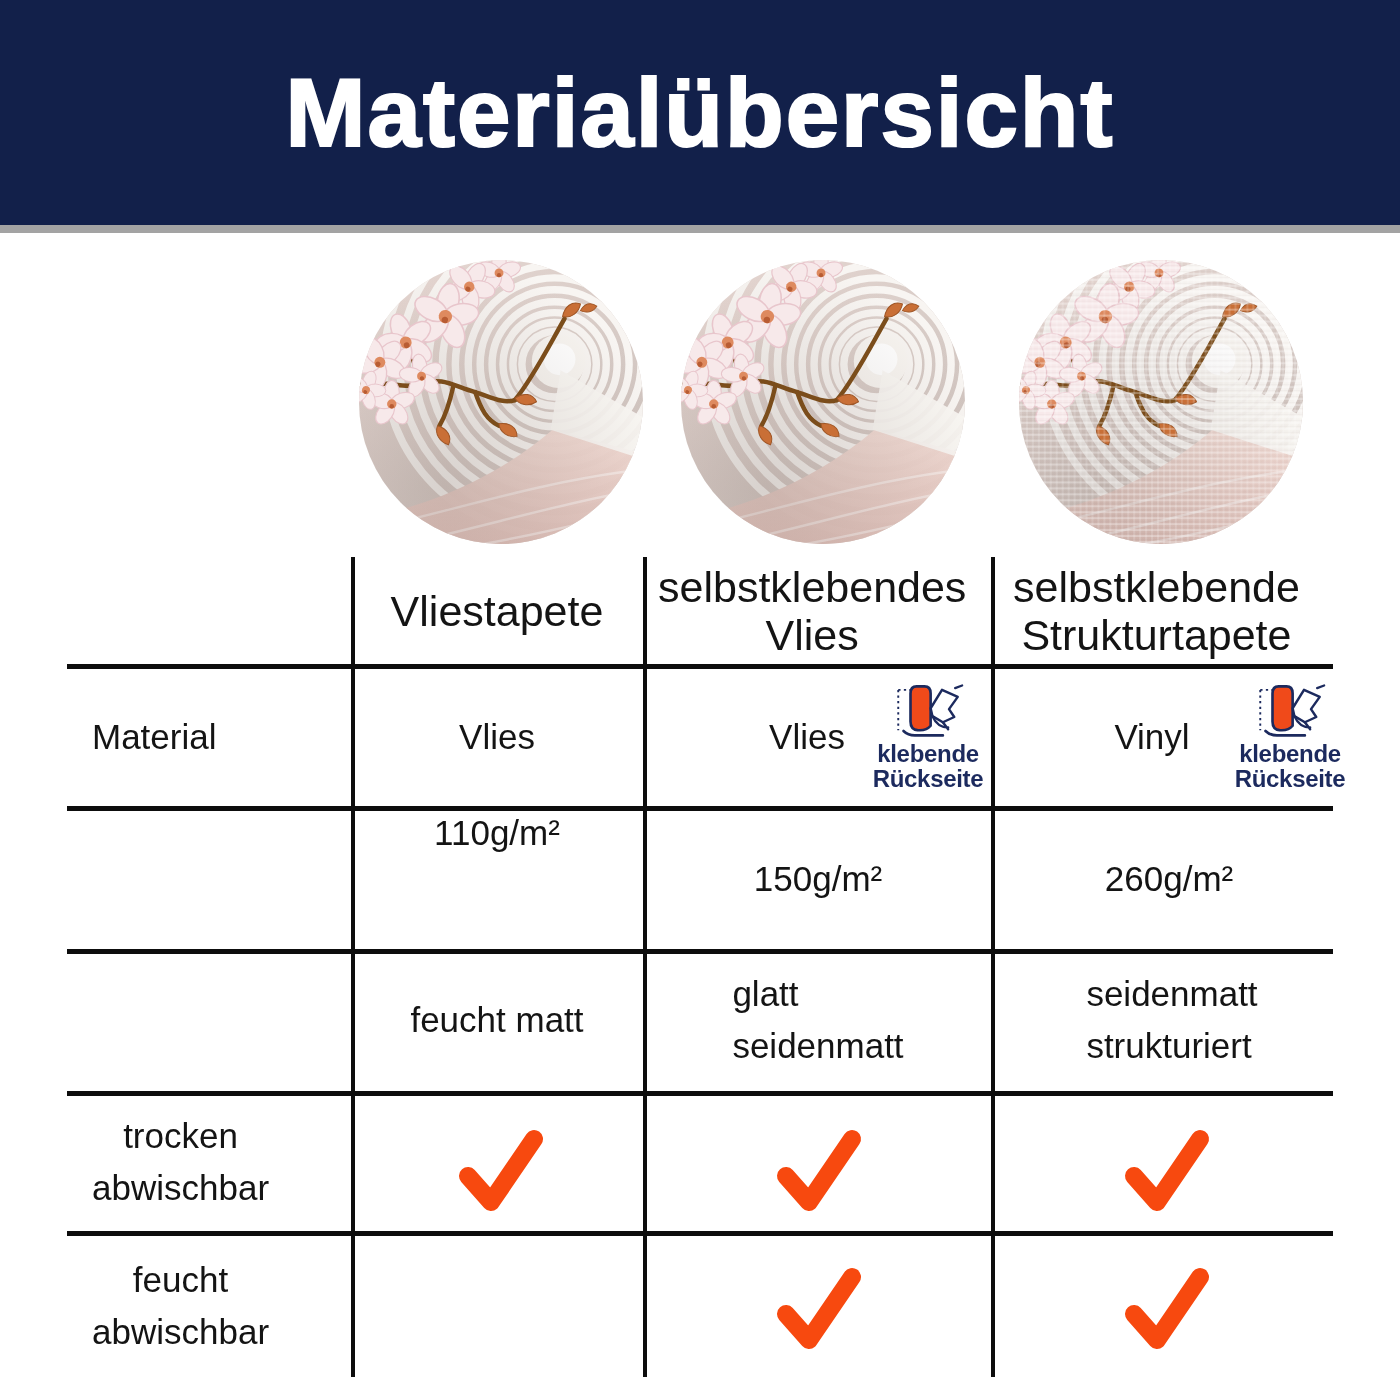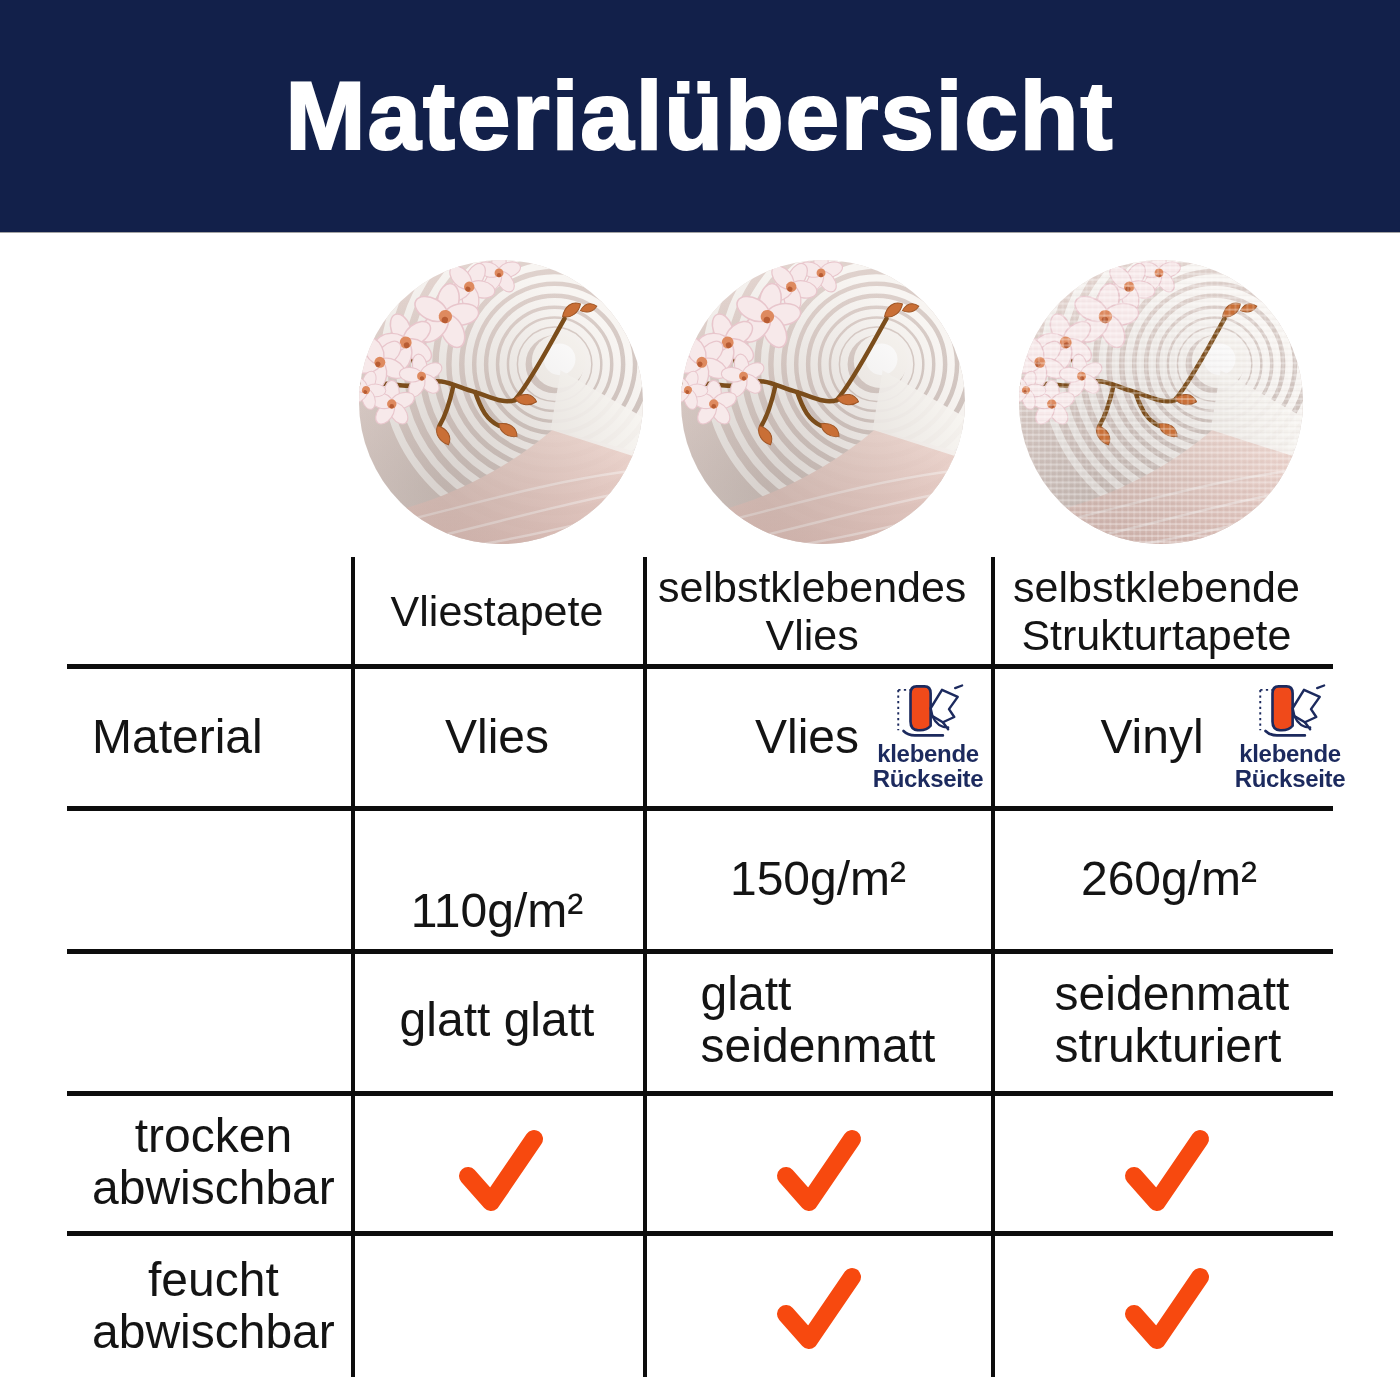--- a/index.html
+++ b/index.html
@@ -5,31 +5,31 @@
   :root{
     --banner-bg:#12204A; --title-color:#FFFFFF; --text-color:#141414;
     --line-color:#0D0D0D; --check-color:#F7490F; --badge-navy:#1C2A5E; --badge-orange:#F04A1A;
   }
   *{margin:0;padding:0;box-sizing:border-box}
   html,body{background:#fff}
   body{width:1400px;height:1400px;font-family:"Liberation Sans","DejaVu Sans",sans-serif;}
   #stage{position:relative;width:1400px;height:1400px;overflow:hidden;background:#fff;color:var(--text-color)}
 
   .banner{position:absolute;left:0;top:0;width:1400px;height:233px;background:var(--banner-bg);
-          display:flex;align-items:center;justify-content:center;border-bottom:1px solid #a3a3a3}
+          display:flex;align-items:center;justify-content:center;border-bottom:8px solid #a3a3a3}
   .banner h1{color:var(--title-color);font-size:96px;font-weight:bold;letter-spacing:2px;
              -webkit-text-stroke:2.2px var(--title-color)}
 
   .circle{position:absolute;top:259px;width:286px;height:286px}
   .circle svg{width:100%;height:100%;display:block}
 
   .vline{position:absolute;top:557px;height:820px;width:4px;background:var(--line-color)}
   .hline{position:absolute;left:67px;width:1266px;height:5px;background:var(--line-color)}
 
-  .cell{position:absolute;display:flex;align-items:center;font-size:48px;line-height:52px;
+  .cell{position:absolute;display:flex;align-items:center;font-size:35px;line-height:52px;
         white-space:pre-line;color:var(--text-color)}
   .cell.center{justify-content:center;text-align:left}
   .cell.leftal{justify-content:flex-start;text-align:center}
   .head{font-size:43px;line-height:48px}
 
   .badge{position:absolute;width:112px;display:flex;flex-direction:column;align-items:center}
   .badge svg{width:72px;height:56px;display:block}
   .badge-label{margin-top:3px;font-size:24px;line-height:25px;font-weight:bold;color:var(--badge-navy);
                text-align:center;white-space:pre-line;letter-spacing:-0.3px}
   .icon-stroke{stroke:var(--badge-navy);fill:none}
@@ -199,25 +199,25 @@
       <path class="icon-stroke" d="M13,56 Q18,61 26,61 H58" stroke-width="3" stroke-linecap="round"></path>
       <path class="icon-sheet" d="M28,5 Q21,5 21,13 L21,45 Q21,54 29,55 Q39,56 44,50 L44,13 Q44,5 37,5 Z" stroke-width="3" stroke-linejoin="round"></path>
       <path class="icon-hand" d="M44,30 L57,9 L75,17 L65,31 L71,40 L58,46 L46,39 Z" stroke-width="2.8" stroke-linejoin="round"></path>
       <path class="icon-stroke" d="M58,46 L64,54 M46,39 C50,48 56,52 64,52" stroke-width="2.8" stroke-linecap="round"></path>
       <path class="icon-stroke" d="M72,7 L80,4" stroke-width="2.6" stroke-linecap="round"></path>
     </svg>
     <div class="badge-label">klebende
 Rückseite</div>
   </div>
 
-  <div class="cell center" style="left:353px;top:845px;width:288px;height:131px">110g/m²</div>
+  <div class="cell center" style="left:353px;top:767px;width:288px;height:131px">110g/m²</div>
   <div class="cell center" style="left:657px;top:813px;width:322px;height:131px">150g/m²</div>
   <div class="cell center" style="left:1008px;top:813px;width:322px;height:131px">260g/m²</div>
 
-  <div class="cell center" style="left:353px;top:954px;width:288px;height:132px">glatt glatt</div>
+  <div class="cell center" style="left:353px;top:954px;width:288px;height:132px">feucht matt</div>
   <div class="cell center" style="left:657px;top:954px;width:322px;height:132px">glatt
 seidenmatt</div>
   <div class="cell center" style="left:1011px;top:954px;width:322px;height:132px">seidenmatt
 strukturiert</div>
 
   <div class="check" style="left:452px;top:1122px">
     <svg viewBox="0 0 96 96">
         <path d="M16,54 L39,80 L82,17"></path>
       </svg>
   </div>

